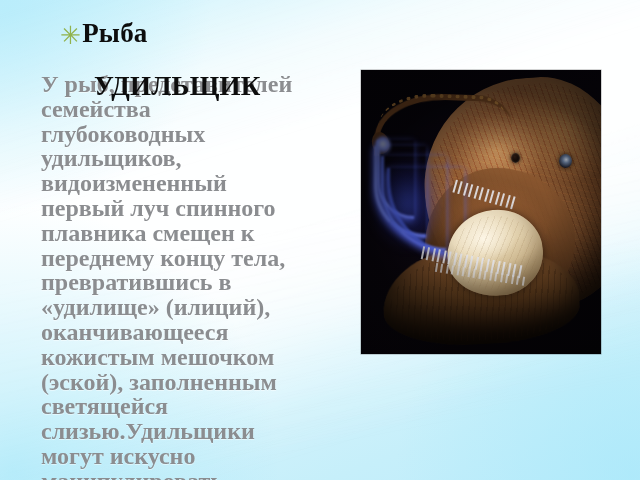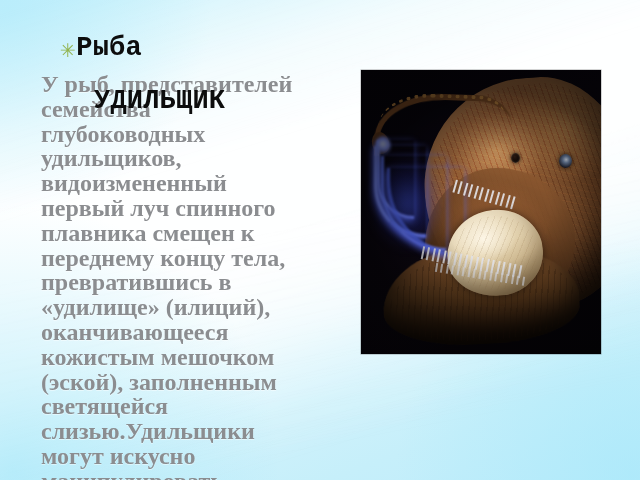--- a/index.html
+++ b/index.html
@@ -68,24 +68,23 @@
     background:
       radial-gradient(circle at 2% 98%, rgba(150,228,248,0.55) 0%, rgba(150,228,248,0) 34%),
       radial-gradient(circle at 99% 99%, rgba(160,231,250,0.50) 0%, rgba(160,231,250,0) 30%),
       radial-gradient(circle at 1% 2%, rgba(165,232,250,0.45) 0%, rgba(165,232,250,0) 26%);
   }
 
   
   #title-block {
     position: absolute;
     left: 60px;
-    top: 33px;
+    top: 18px;
     width: 275px;
     z-index: 4;
-    font-family: Liberation Mono, monospace;
   }
   .title-line {
     font-size: 27px;
     font-weight: bold;
     color: #0d0d0d;
     line-height: 31px;
     letter-spacing: 0.2px;
     white-space: nowrap;
   }
   .title-bullet {

